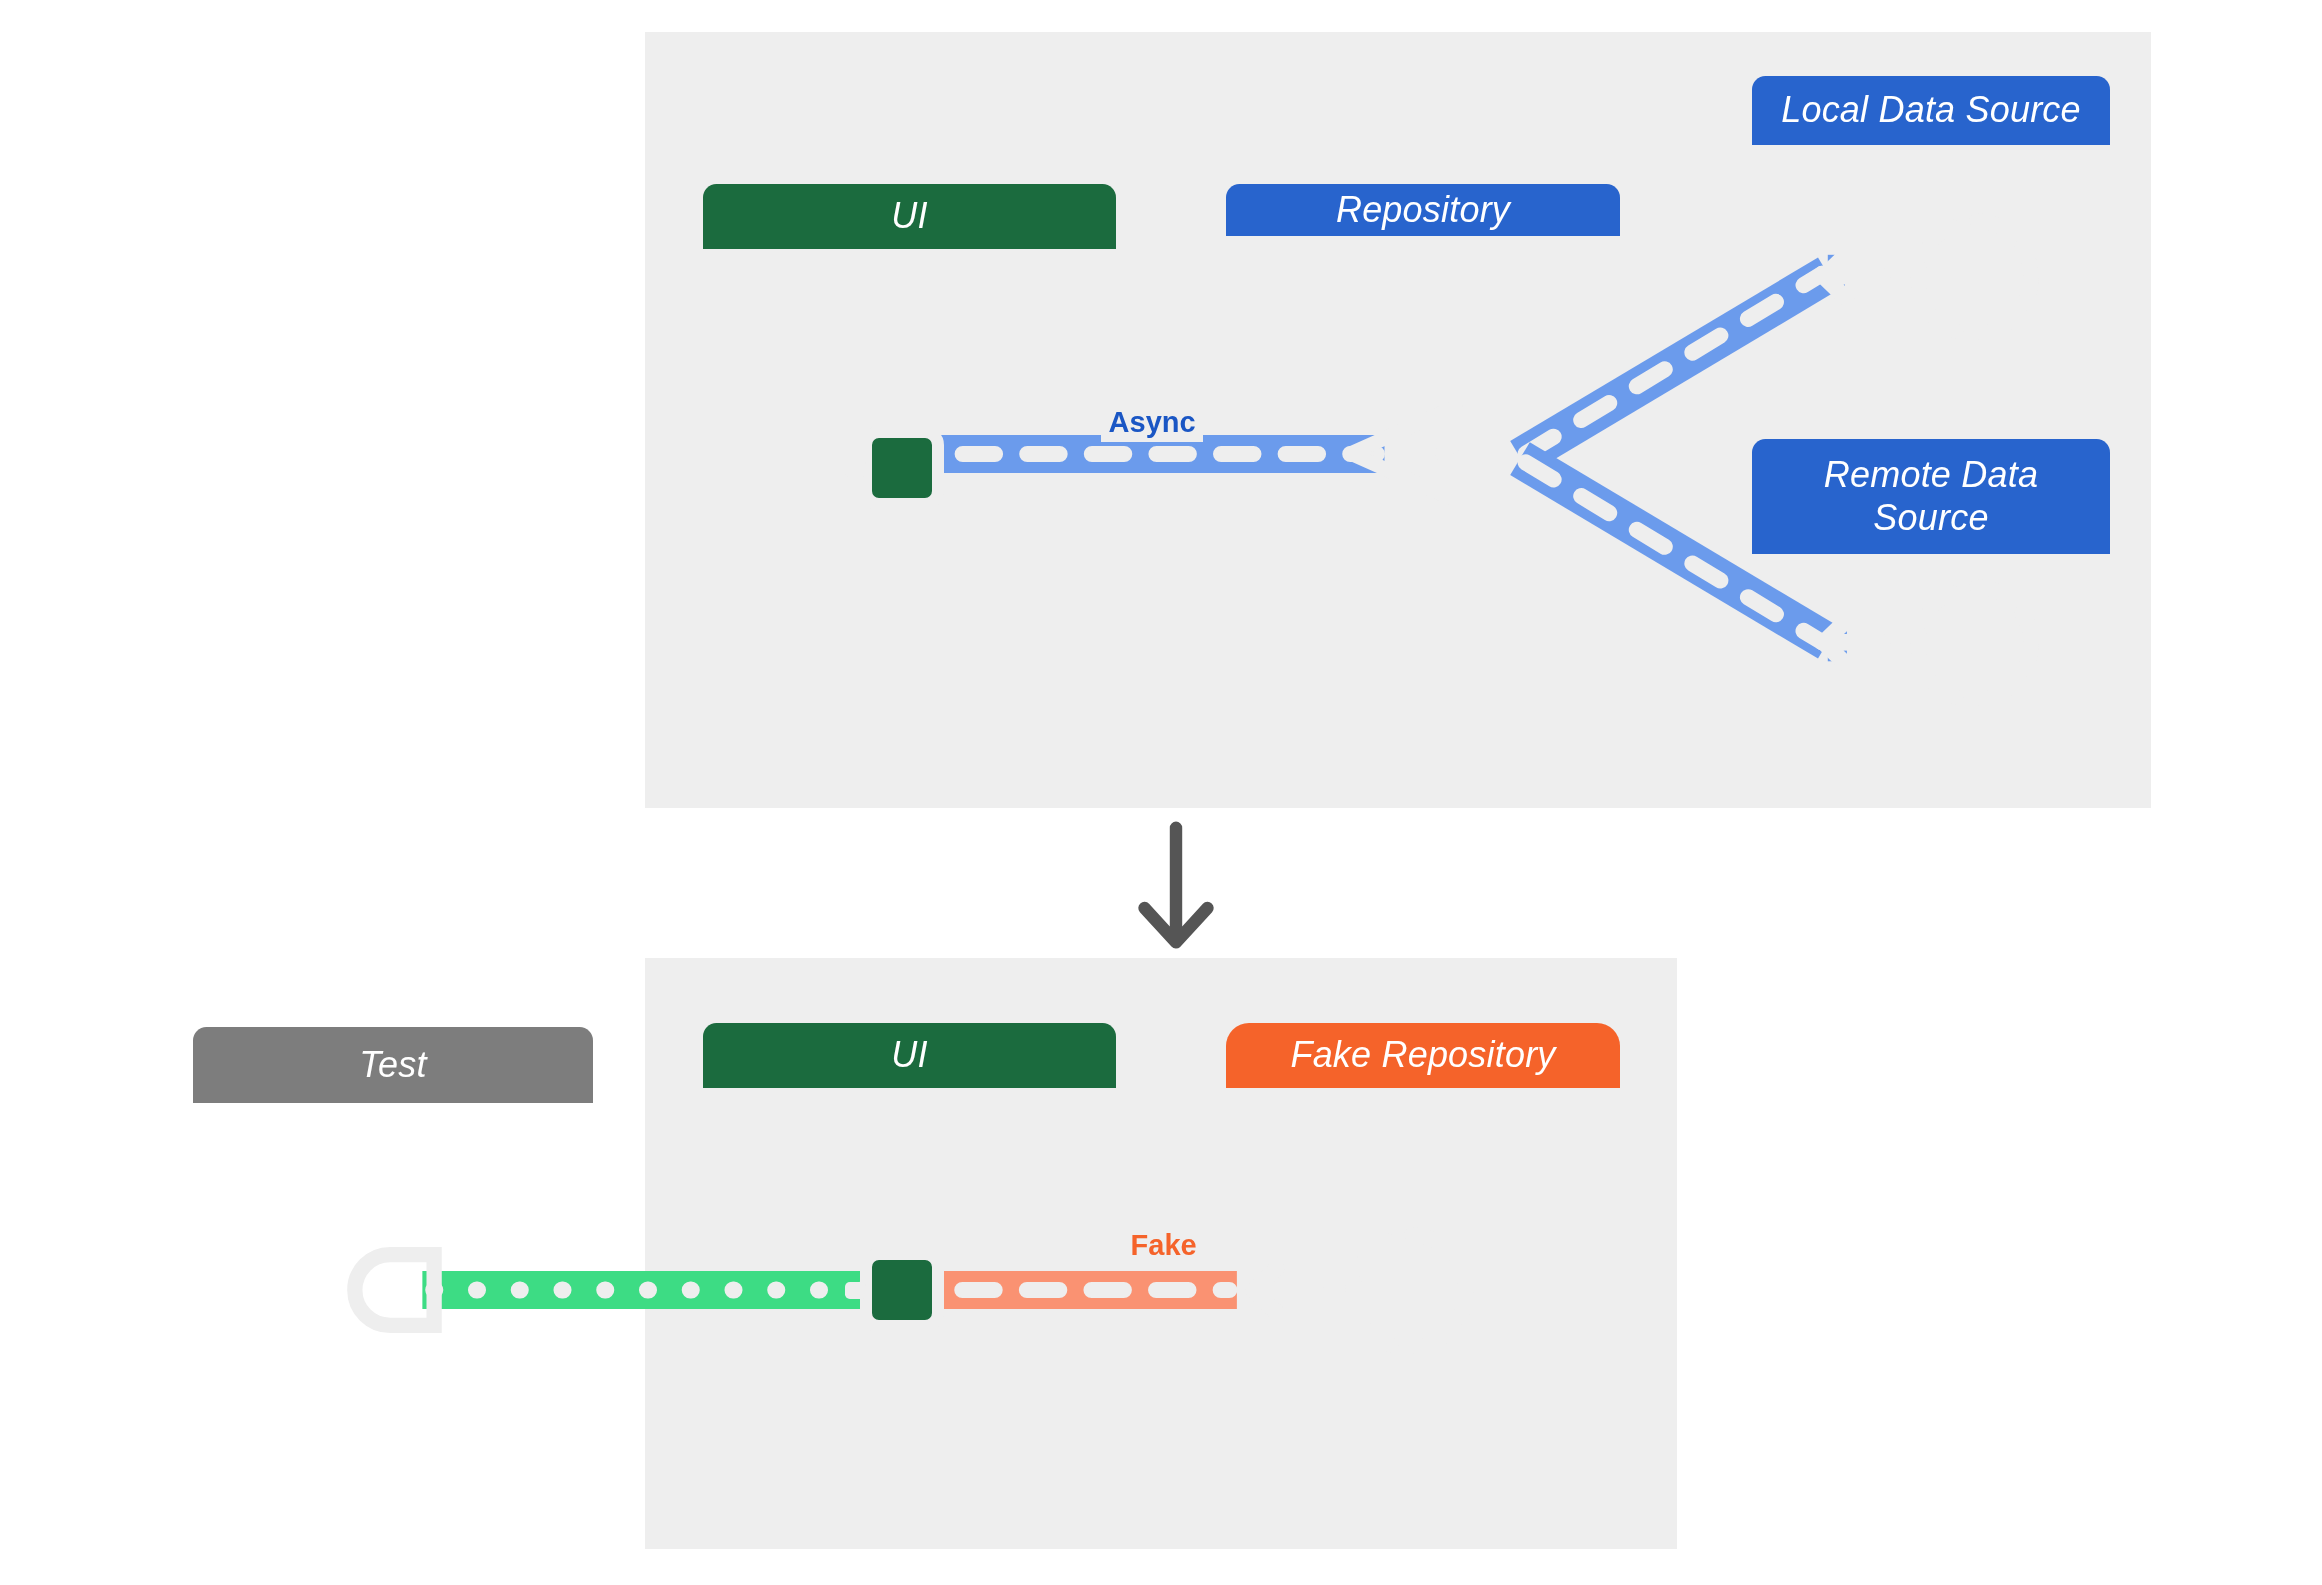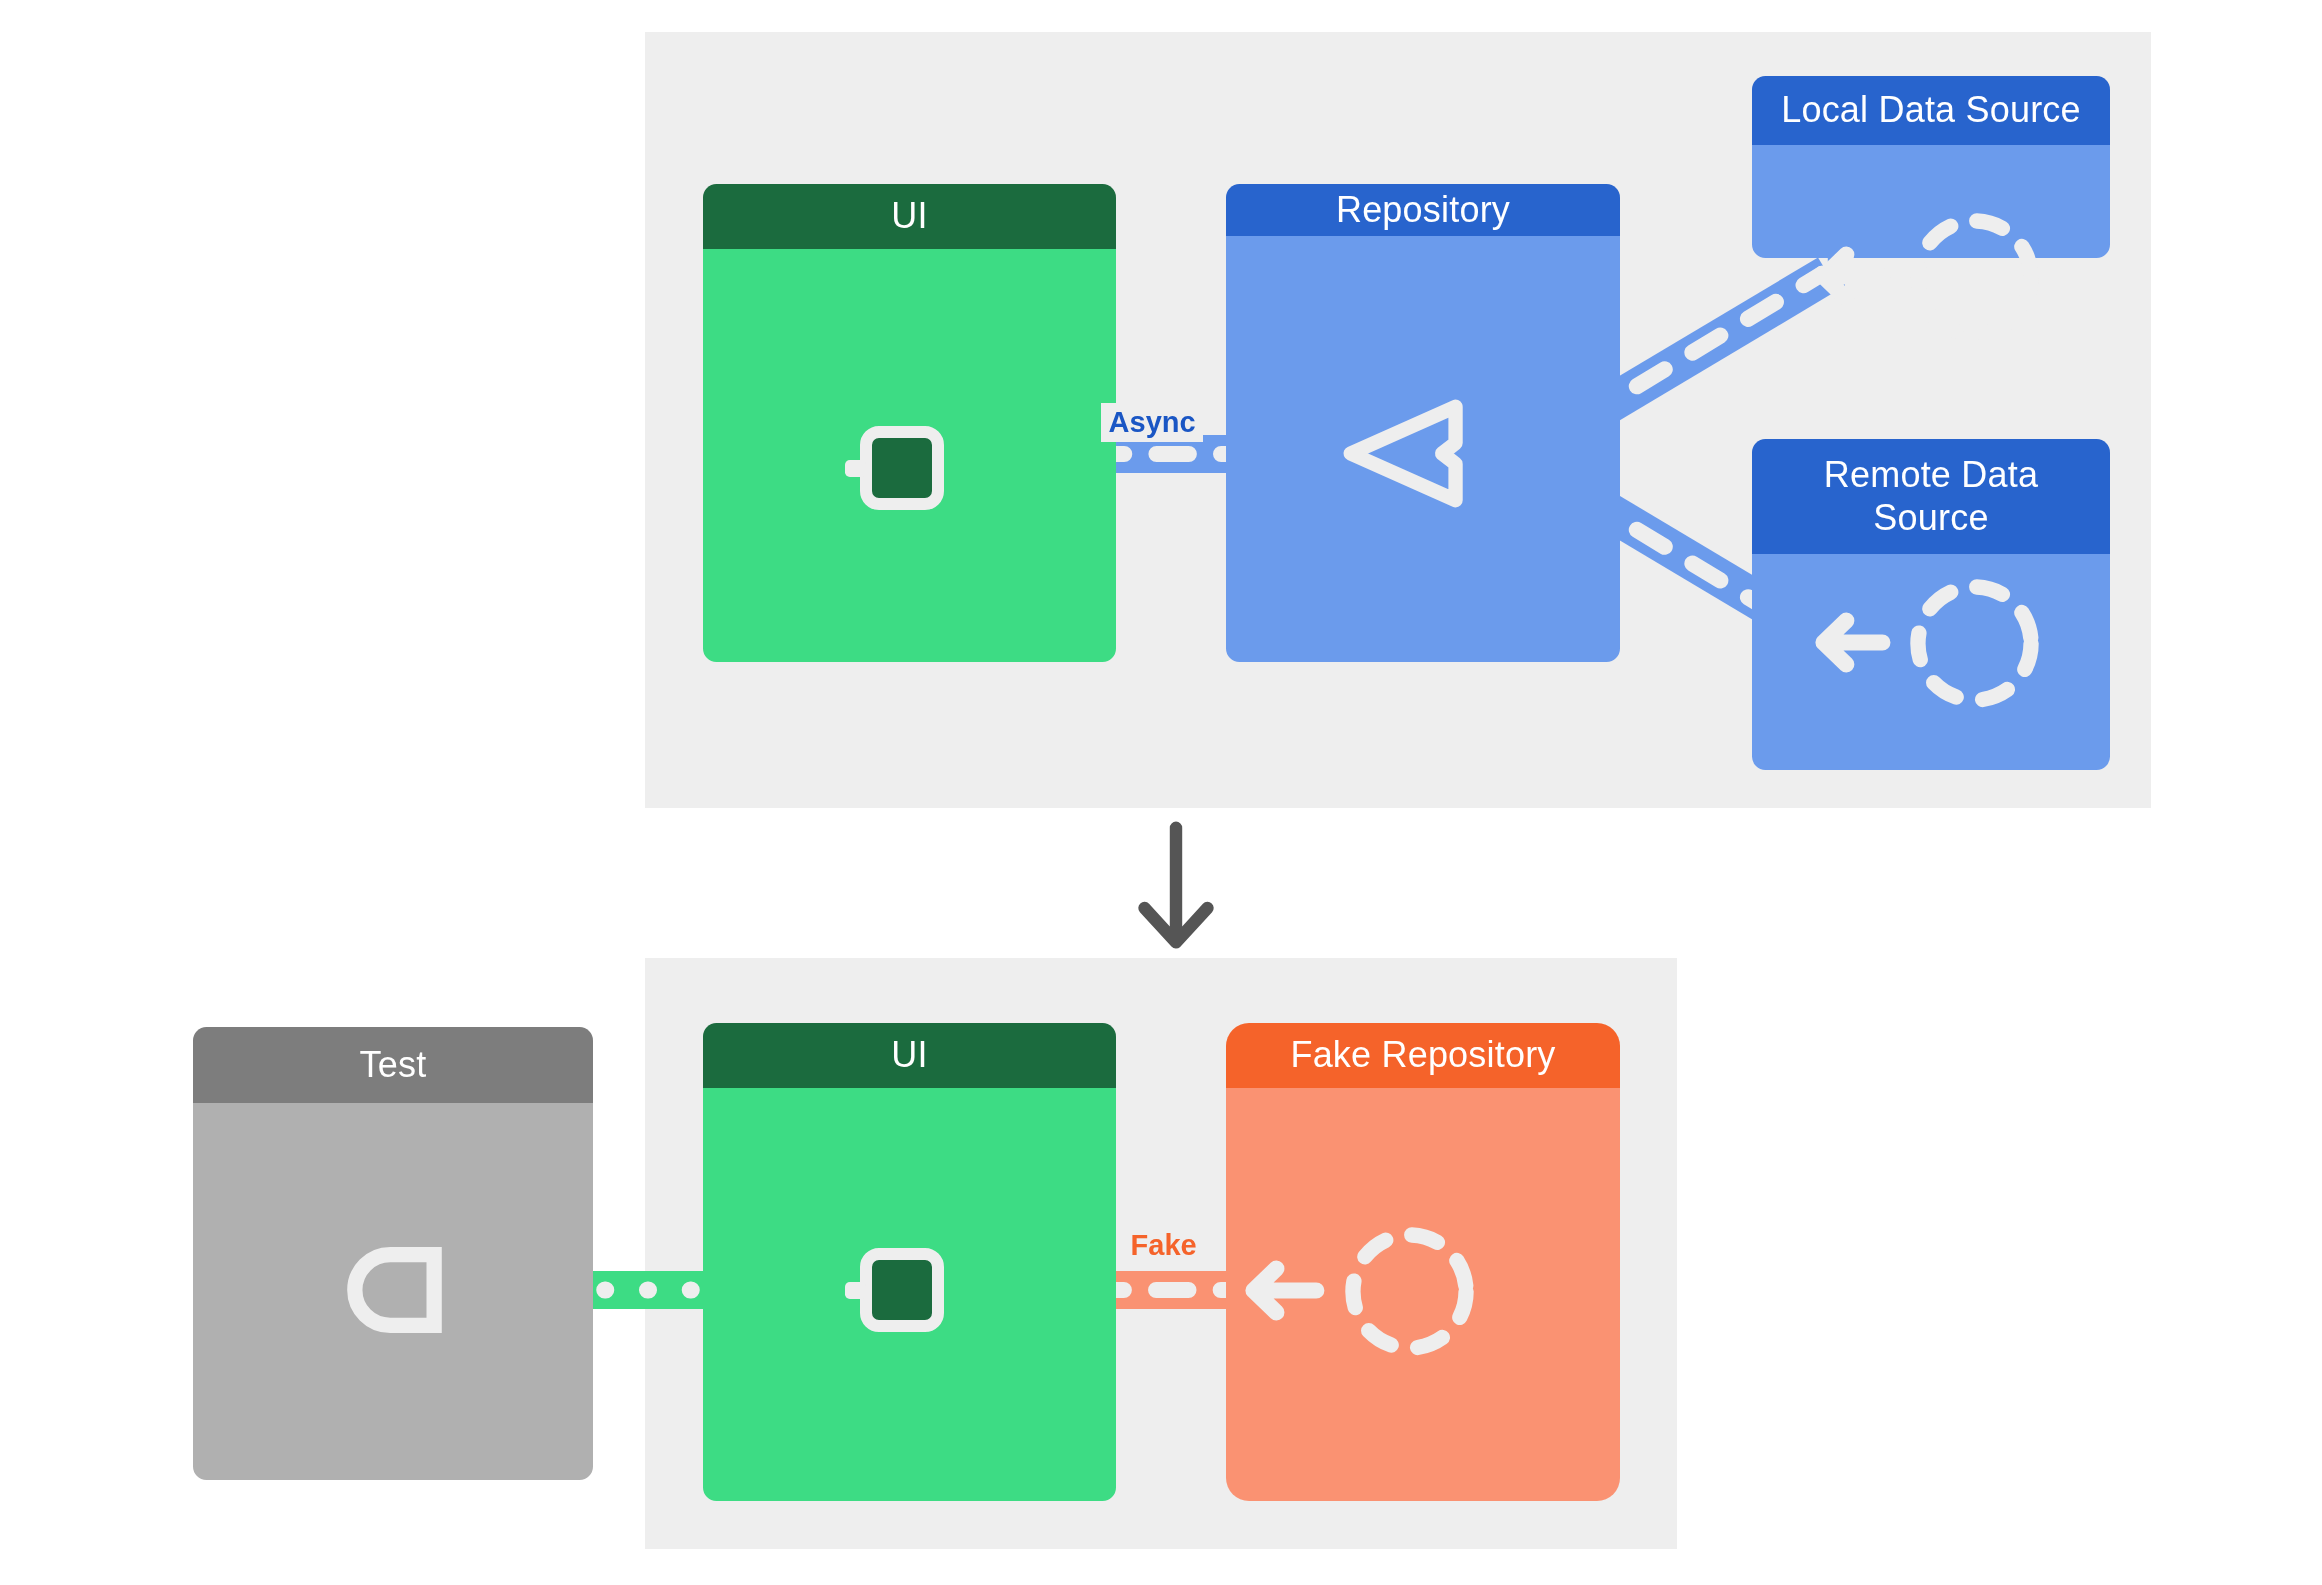--- a/index.html
+++ b/index.html
@@ -37,23 +37,24 @@
     line-height: 1.18;
     letter-spacing: 0.2px;
     padding: 0 9.6px;
   }
   .card-body {
     width: 100%;
     flex: 1;
   }
   .card-inner {
     display: flex;
-    flex-direction: column;
+    flex-direction: row;
     height: 100%;
     width: 100%;
+    font-style: italic;
   }
 
   
   .c-ui .card-header { background: #1b6b3e; }
   .c-ui .card-body   { background: #3ddc84; }
   .c-repo .card-header { background: #2864cd; }
   .c-repo .card-body   { background: #6b9bec; }
   .c-ds .card-header { background: #2864cd; }
   .c-ds .card-body   { background: #6b9bec; }
   .c-test .card-header { background: #7d7d7d; }

